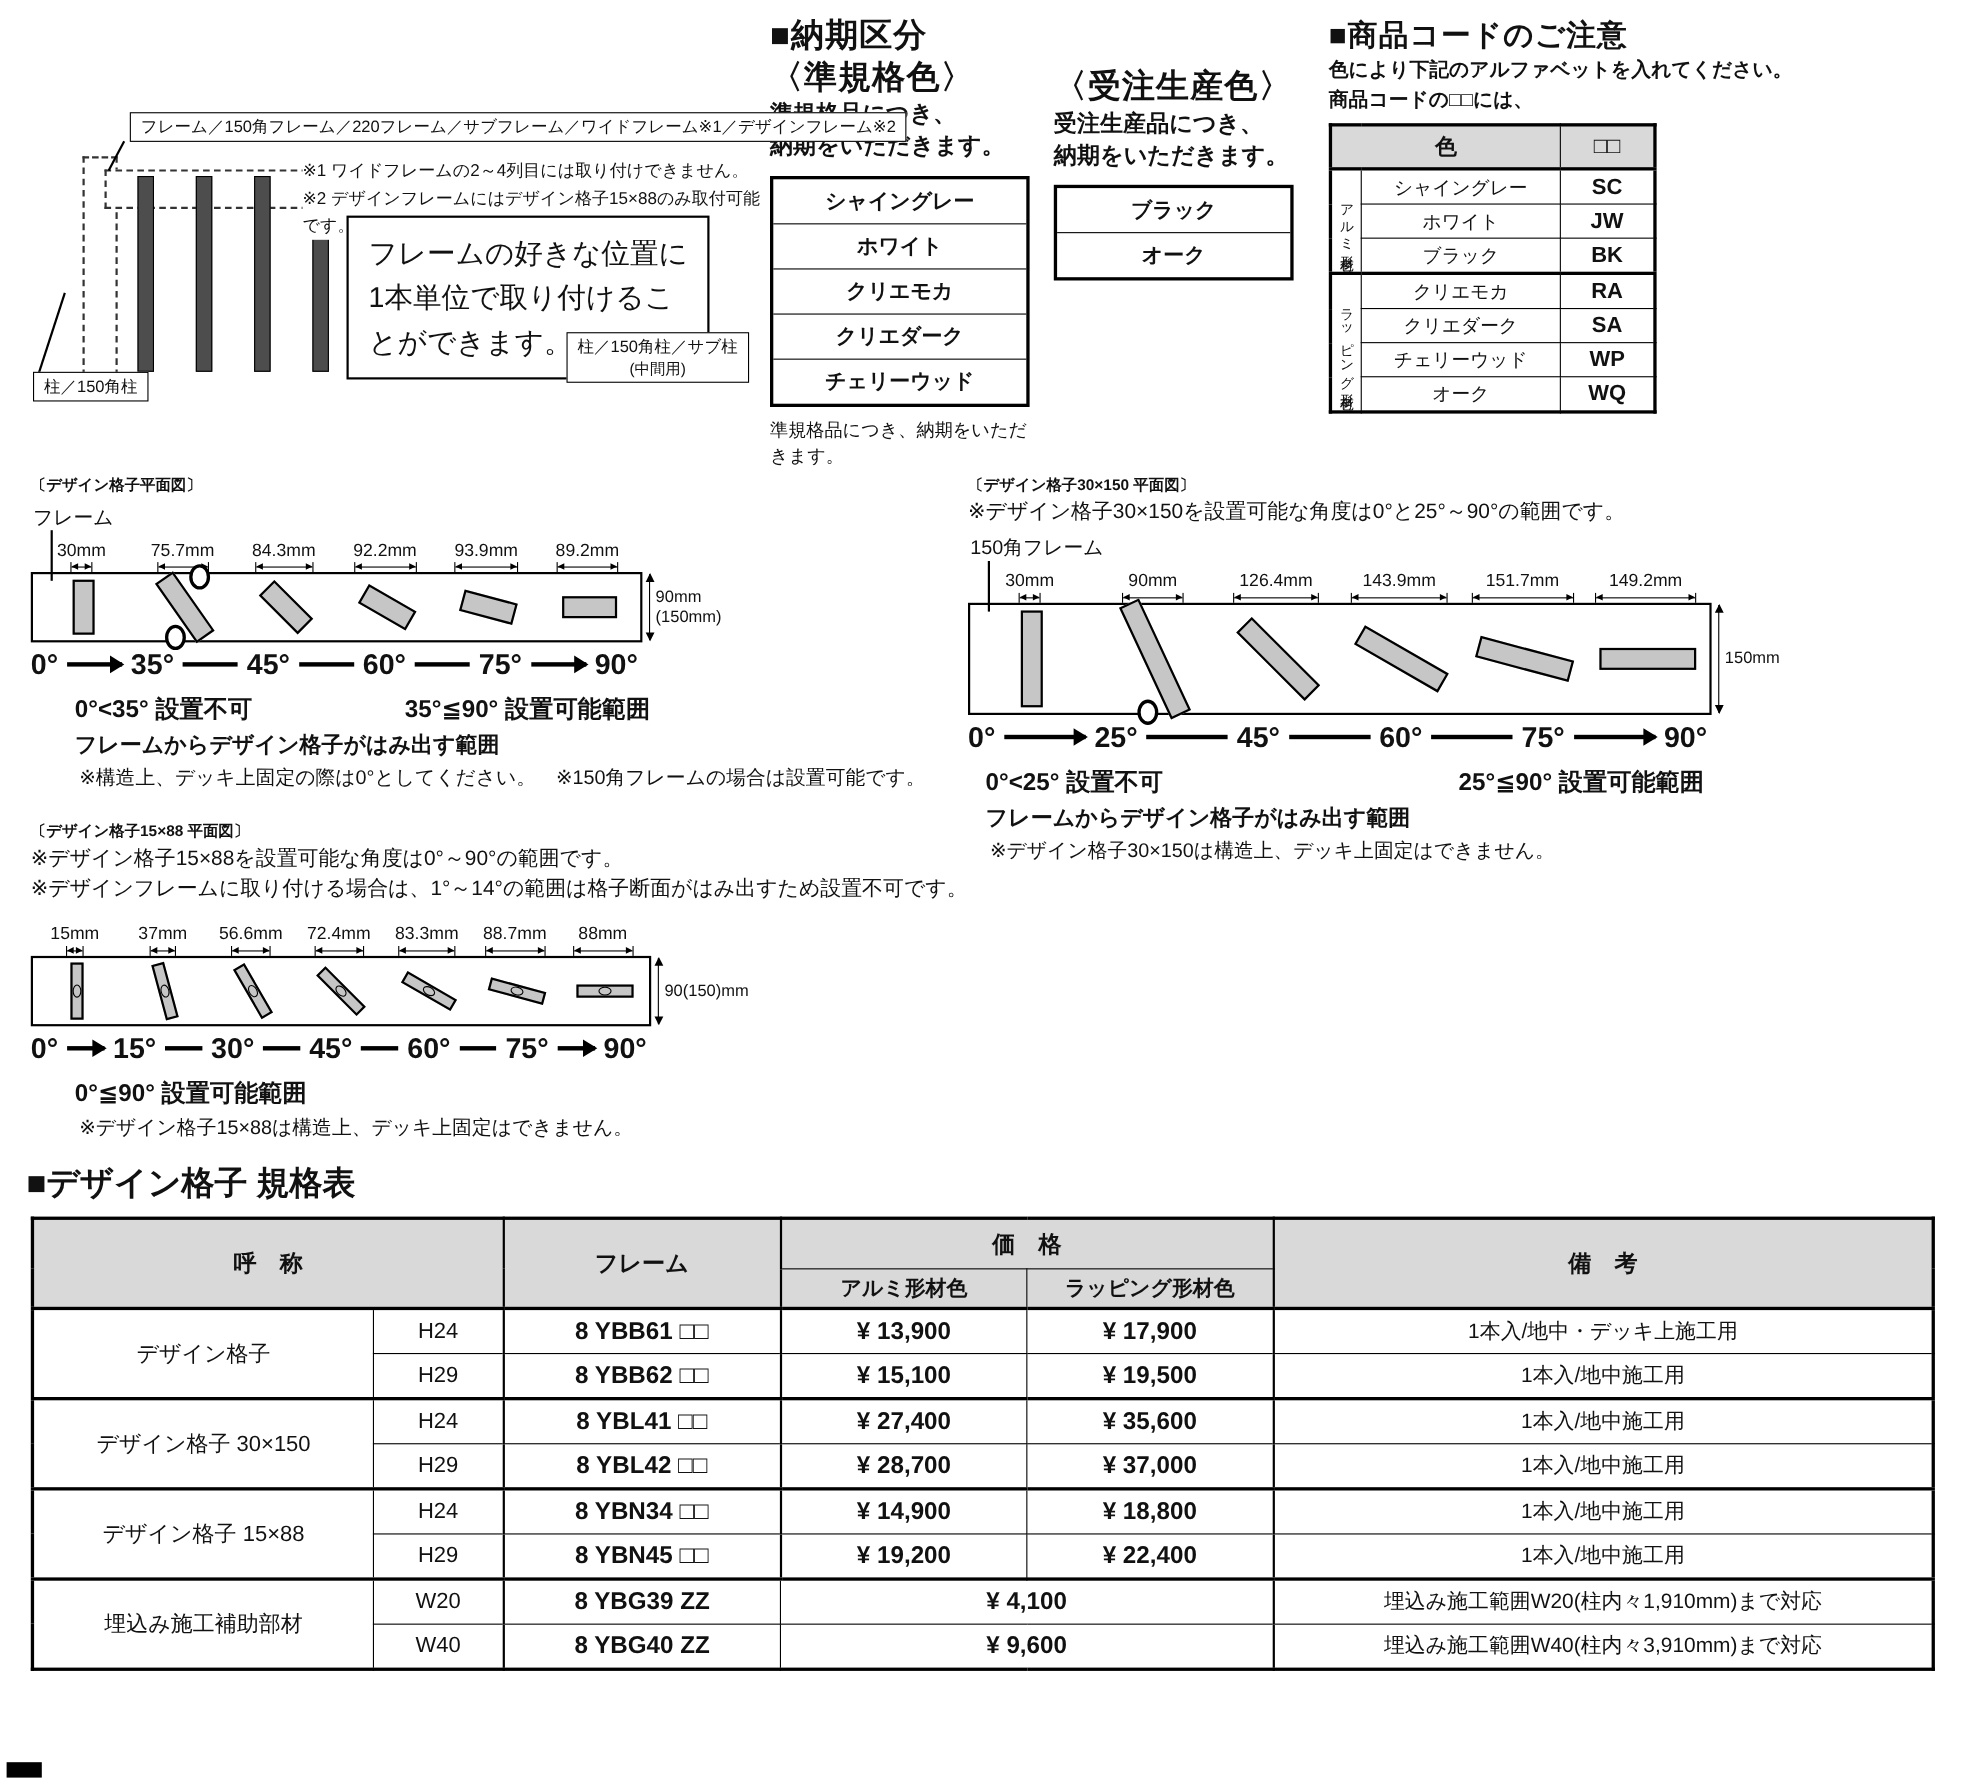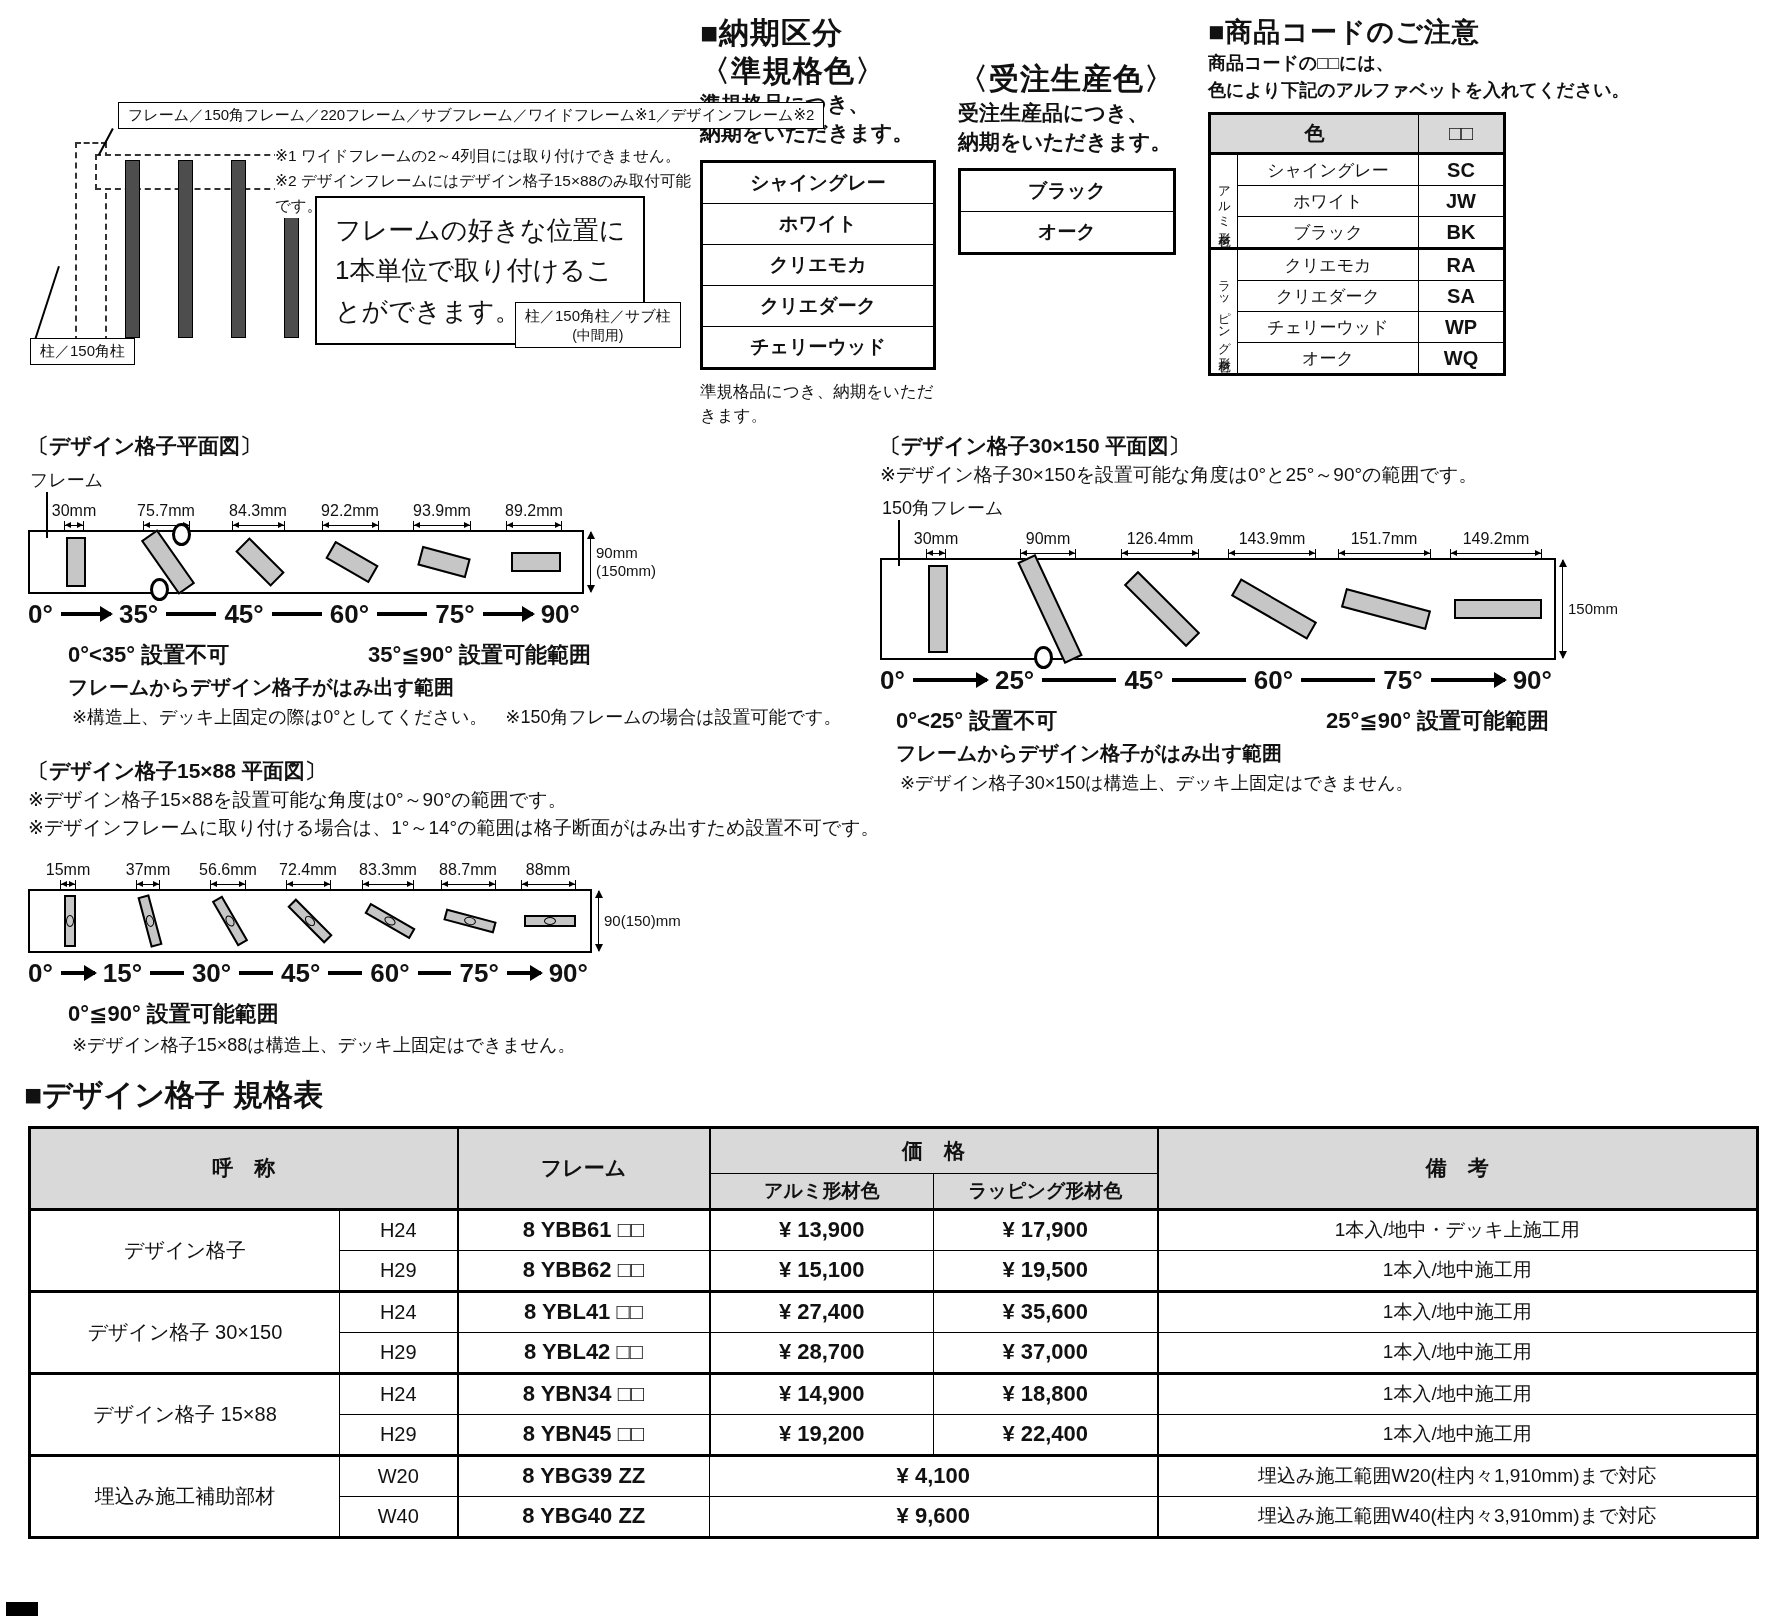--- a/index.html
+++ b/index.html
@@ -46,21 +46,21 @@
   .ctable .vlabel{writing-mode:vertical-rl;text-orientation:upright;font-size:12.5px;width:22px;
                   padding:2px 1px;letter-spacing:1px;}
   .ctable .cname{font-size:17px;width:168px;}
   .ctable .ccode{font-size:20px;font-weight:bold;width:72px;}
   .ctable tr.gstart td{border-top:3px solid #000;}
 
   
   .mid-row{display:flex;padding:0 16px 0 28px;margin-top:4px;}
   .mid-left{width:852px;flex:none;}
   .mid-right{flex:1;}
-  .dtitle{font-size:21px;font-weight:bold;}
+  .dtitle{font-size:14px;font-weight:bold;}
   .dnote0{font-size:19px;margin-top:2px;}
   .flabel{position:relative;width:max-content;font-size:18px;margin:8px 0 0 2px;}
   .flabel::after{content:"";position:absolute;left:16px;top:100%;width:1.5px;height:46px;background:#000;}
   .dims{display:flex;align-items:flex-end;height:38px;}
   .dst{display:flex;flex-direction:column;align-items:center;justify-content:flex-end;}
   .dimlbl{font-size:16px;margin-bottom:1px;}
   .dimarrow{position:relative;height:9px;border-left:1px solid #000;border-right:1px solid #000;}
   .dimarrow::before{content:"";position:absolute;left:0;right:0;top:4px;border-top:1px solid #000;}
   .ah{position:absolute;top:1.5px;width:0;height:0;border-top:3.5px solid transparent;border-bottom:3.5px solid transparent;}
   .ah.l{left:0;border-right:6px solid #000;}
@@ -166,22 +166,22 @@
       <div class="desc">受注生産品につき、</div>
       <div class="desc">納期をいただきます。</div>
       <div class="clist" id="clist2">
           <div class="crow">ブラック</div>
           <div class="crow">オーク</div>
         </div>
     </div>
 
     <div class="col codes">
       <div class="h-big2">■商品コードのご注意</div>
+      <div class="desc2">色により下記のアルファベットを入れてください。</div>
       <div class="desc2">商品コードの□□には、</div>
-      <div class="desc2">色により下記のアルファベットを入れてください。</div>
       <table class="ctable">
         <thead>
           <tr>
             <th colspan="2">色</th>
             <th>□□</th>
           </tr>
         </thead>
         <tbody id="ctbody">
             <tr class="gstart">
               <td class="vlabel" rowspan="3">アルミ形材色</td>

